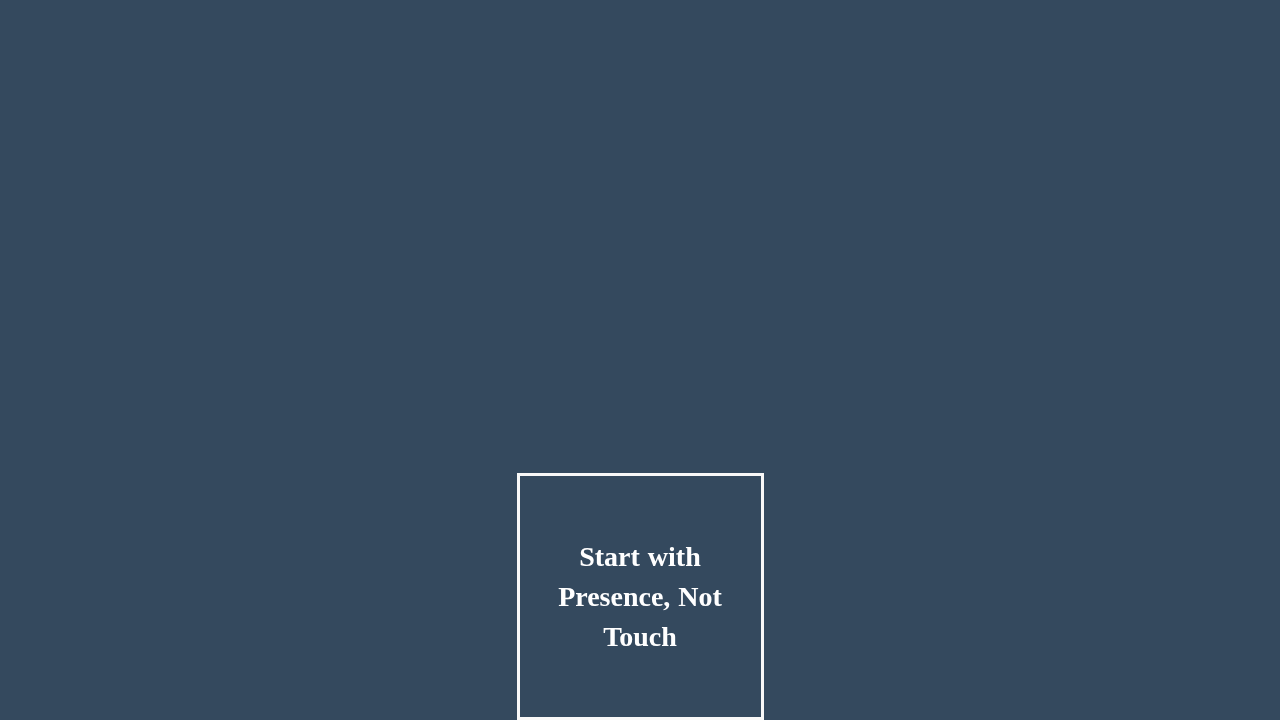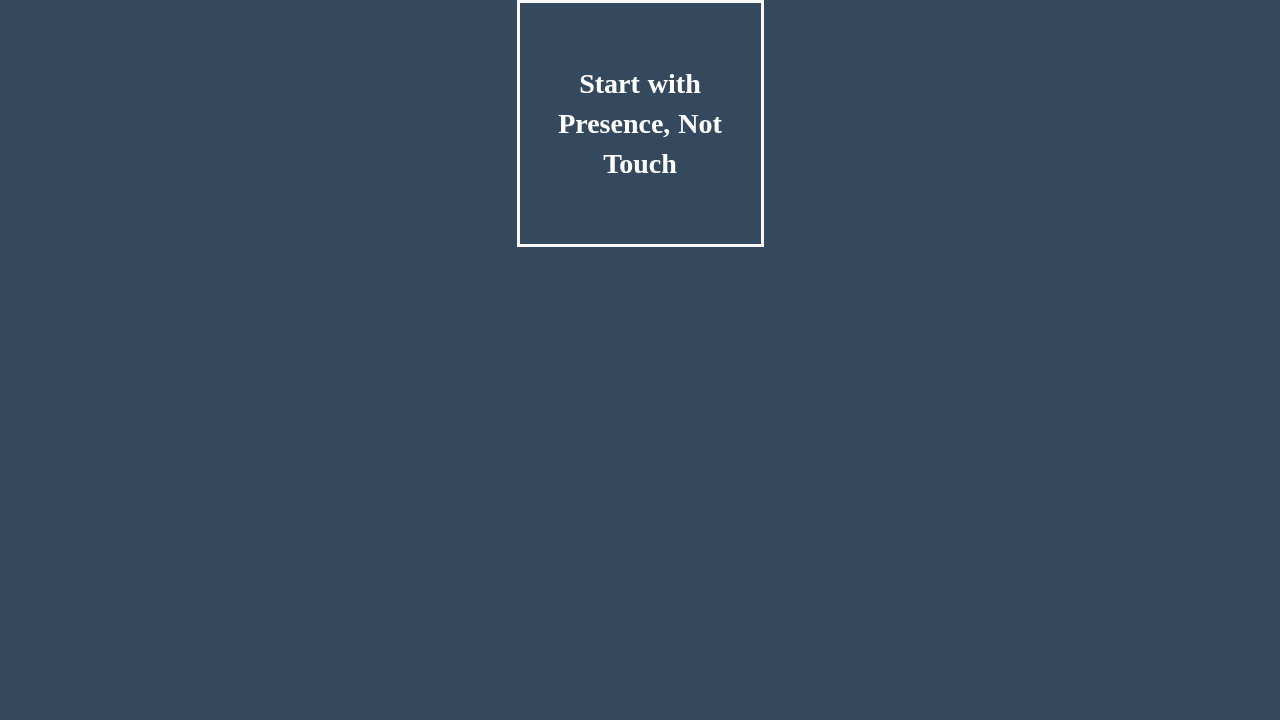--- a/index.html
+++ b/index.html
@@ -13,21 +13,21 @@
     background: #34495e;
     font-family: "Liberation Serif", "DejaVu Serif", serif;
     overflow: hidden;
   }
   .stage {
     width: 1280px;
     height: 720px;
     display: flex;
     flex-direction: column;
     align-items: center;
-    justify-content: flex-start;
+    justify-content: flex-end;
     box-sizing: border-box;
   }
   .grid {
     display: flex;
     flex-direction: column;
     align-items: center;
     gap: 30px;
   }
   .row {
     display: flex;

